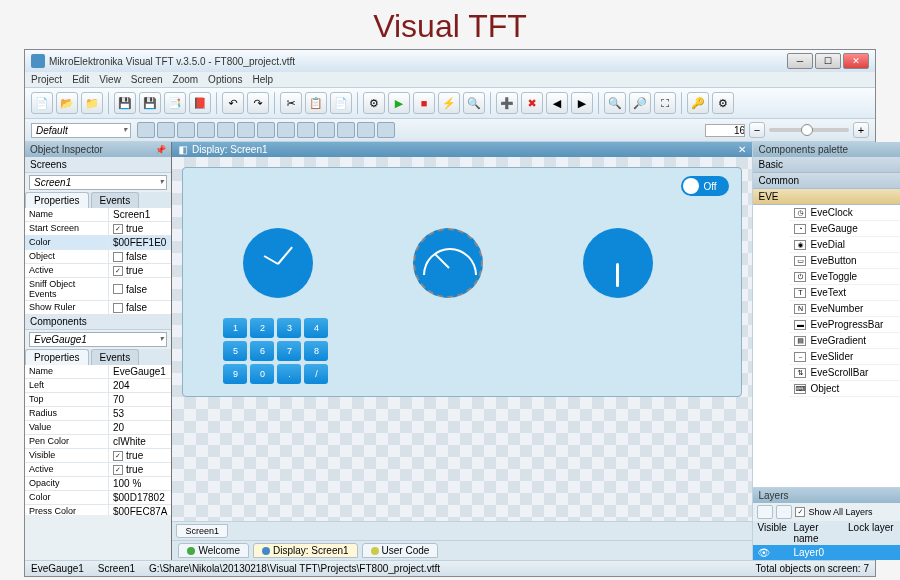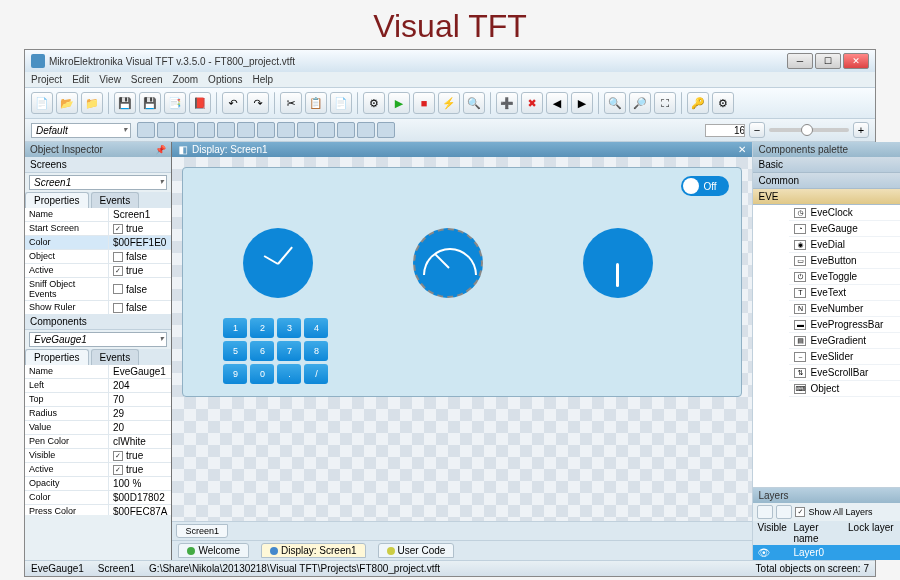--- a/index.html
+++ b/index.html
@@ -73,21 +73,21 @@
 .layers { border-top: 1px solid #c0d0dc; }
 .layer-tools { padding: 2px 4px; display: flex; gap: 3px; align-items: center; background: #e8f0f4; }
 .layer-tools .lbtn { width: 16px; height: 14px; background: #f0f6fa; border: 1px solid #b0c0cc; border-radius: 2px; }
 .layer-hdr { display: flex; background: #dce8f0; font-size: 9px; padding: 1px 4px; }
 .layer-row { display: flex; background: #2e9fe8; color: #fff; font-size: 9px; padding: 2px 4px; }
 .lcol1 { width: 36px; }
 .lcol2 { flex: 1; }
 .lcol3 { width: 50px; margin-left: 24px; }
 .statusbar { background: linear-gradient(#e8f0f4,#d4e0ea); padding: 2px 6px; display: flex; gap: 14px; font-size: 9px; border-top: 1px solid #c0d0dc; }
 .statusbar .spacer { flex: 1; }
-.bottom-nav { background: #dce8f0; padding: 2px 6px; display: flex; gap: 12px; border-top: 1px solid #c0d0dc; }
+.bottom-nav { background: #dce8f0; padding: 2px 6px; display: flex; gap: 4px; border-top: 1px solid #c0d0dc; }
 .nav-tab { padding: 1px 8px; background: #f0f6fa; border: 1px solid #b0c0cc; border-radius: 3px 3px 0 0; font-size: 9px; display: flex; align-items: center; gap: 3px; }
 .nav-tab.active { background: #fff8d8; }
 .nav-dot { width: 8px; height: 8px; border-radius: 50%; display: inline-block; }
 </style>
 </head>
 <body>
 
 <div class="banner">Visual TFT</div>
 
 <div class="app-window">
@@ -255,21 +255,21 @@
           </div>
           <div class="prop-row">
             <div class="prop-key">Top</div>
             <div class="prop-val">
               <span>70</span>
             </div>
           </div>
           <div class="prop-row">
             <div class="prop-key">Radius</div>
             <div class="prop-val">
-              <span>29</span>
+              <span>53</span>
             </div>
           </div>
           <div class="prop-row">
             <div class="prop-key">Value</div>
             <div class="prop-val">
               <span>20</span>
             </div>
           </div>
           <div class="prop-row">
             <div class="prop-key">Pen Color</div>

